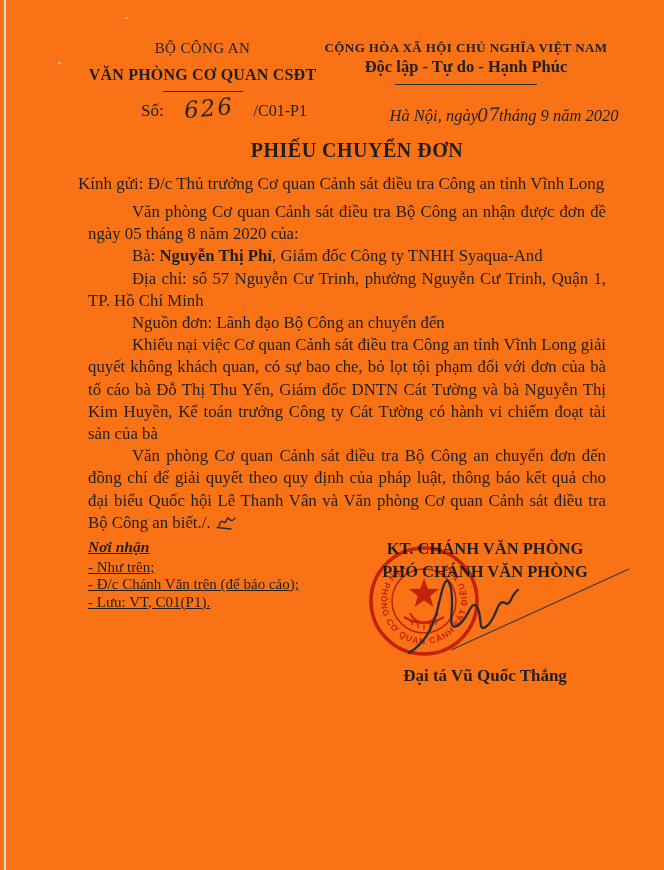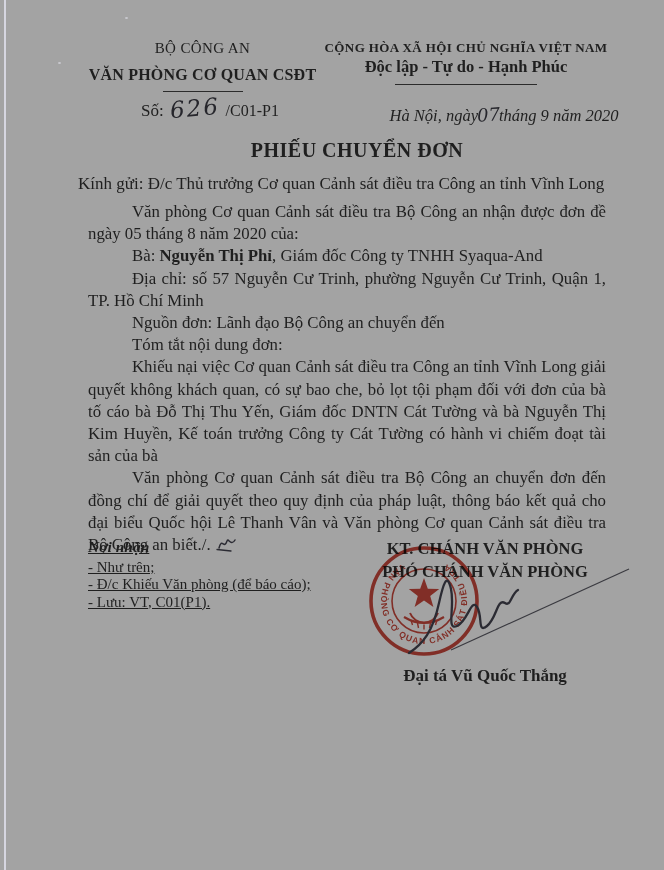--- a/index.html
+++ b/index.html
@@ -1,38 +1,38 @@
 <!DOCTYPE html>
 <html lang="vi"><head>
 <meta charset="utf-8">
 <style>
   html,body { margin:0; padding:0; }
   body { background:#ffffff; }
   .page {
     position:relative; width:664px; height:870px; overflow:hidden;
-    background:#a3a3a3;
+    background:#f97316;
     font-family:"Liberation Serif","DejaVu Serif",serif;
     color:#1f1f1f;
   }
   .scan-edge { position:absolute; left:4px; top:0; width:2px; height:100%; background:#d6d6e0; }
   .speck { position:absolute; width:3px; height:2px; background:#c9c9cf; border-radius:50%; }
 
   
   .hdr-left  { position:absolute; left:55px;  top:40px; width:295px; text-align:center; }
   .hdr-right { position:absolute; left:320px; top:40px; width:292px; text-align:center; }
   .hdr-line1 { font-size:15px; letter-spacing:.4px; }
   .hdr-left .hdr-line2 { font-size:16px; font-weight:bold; letter-spacing:.2px; margin-top:9px; }
   .hdr-right .hdr-line1 { font-size:13px; font-weight:bold; }
   .hdr-right .hdr-line2 { font-size:16.5px; font-weight:bold; margin-top:1px; }
   .rule { height:0; border-top:1.6px solid #2b2b2b; margin:7px auto 0 auto; }
   .rule-narrow { width:80px; }
   .rule-wide { width:142px; }
 
   
-  .doc-number { position:absolute; left:141px; top:95px; display:flex; align-items:baseline; gap:6px; }
+  .doc-number { position:absolute; left:141px; top:95px; display:flex; align-items:baseline; gap:20px; }
   .doc-number .lbl { font-size:17px; }
   .doc-number .sfx { font-size:16px; }
   .hand { font-family:"DejaVu Serif",serif; font-style:italic; color:#26262c; }
   .hand-number { font-size:23px; letter-spacing:2px; display:inline-block; transform:rotate(-5deg); }
   .place-date { position:absolute; left:358px; top:104px; width:292px; text-align:center;
                 font-style:italic; font-size:16.5px; white-space:nowrap; }
   .hand-day { font-size:18px; display:inline-block; transform:rotate(-4deg); margin:0 -1px; }
 
   .title { position:absolute; top:139px; left:90px; right:40px; text-align:center;
            font-size:20px; font-weight:bold; letter-spacing:.5px; }
@@ -89,32 +89,31 @@
 
   <div class="title">PHIẾU CHUYỂN ĐƠN</div>
 
   <div class="salutation">Kính gửi: Đ/c Thủ trưởng Cơ quan Cảnh sát điều tra Công an tỉnh Vĩnh Long</div>
 
   <div class="body-text">
     <p>Văn phòng Cơ quan Cảnh sát điều tra Bộ Công an nhận được đơn đề ngày 05 tháng 8 năm 2020 của:</p>
     <p><span>Bà: </span><span class="bold">Nguyễn Thị Phỉ</span><span>, Giám đốc Công ty TNHH Syaqua-And</span></p>
     <p>Địa chỉ: số 57 Nguyễn Cư Trinh, phường Nguyễn Cư Trinh, Quận 1, TP. Hồ Chí Minh</p>
     <p>Nguồn đơn: Lãnh đạo Bộ Công an chuyển đến</p>
-    <p>Tóm tắt nội dung đơn:</p>
     <p>Khiếu nại việc Cơ quan Cảnh sát điều tra Công an tỉnh Vĩnh Long giải quyết không khách quan, có sự bao che, bỏ lọt tội phạm đối với đơn của bà tố cáo bà Đỗ Thị Thu Yến, Giám đốc DNTN Cát Tường và bà Nguyễn Thị Kim Huyền, Kế toán trưởng Công ty Cát Tường có hành vi chiếm đoạt tài sản của bà</p>
     <p><span>Văn phòng Cơ quan Cảnh sát điều tra Bộ Công an chuyển đơn đến đồng chí để giải quyết theo quy định của pháp luật, thông báo kết quả cho đại biểu Quốc hội Lê Thanh Vân và Văn phòng Cơ quan Cảnh sát điều tra Bộ Công an biết./.</span><svg class="paraph-svg" width="24" height="18" viewBox="0 0 24 18">
         <path d="M4,13 C7,2 9,15 12,6 C13,2 16,12 20,5" fill="none" stroke="#2b2b33" stroke-width="1.5" stroke-linecap="round"></path>
         <path d="M2,14.5 L16,16" fill="none" stroke="#2b2b33" stroke-width="1.3" stroke-linecap="round"></path>
       </svg></p>
   </div>
 
   <div class="recipients">
     <div class="rec-label">Nơi nhận</div>
     <div>- Như trên;</div>
-    <div>- Đ/c Khiếu Văn phòng (để báo cáo);</div>
+    <div>- Đ/c Chánh Văn trên (để báo cáo);</div>
     <div>- Lưu: VT, C01(P1).</div>
   </div>
 
   <div class="sign-block">
     <div>KT. CHÁNH VĂN PHÒNG</div>
     <div>PHÓ CHÁNH VĂN PHÒNG</div>
   </div>
 
   <svg class="stamp" viewBox="-59 -59 118 118">
     <g fill="none" stroke="#c63a2d">

